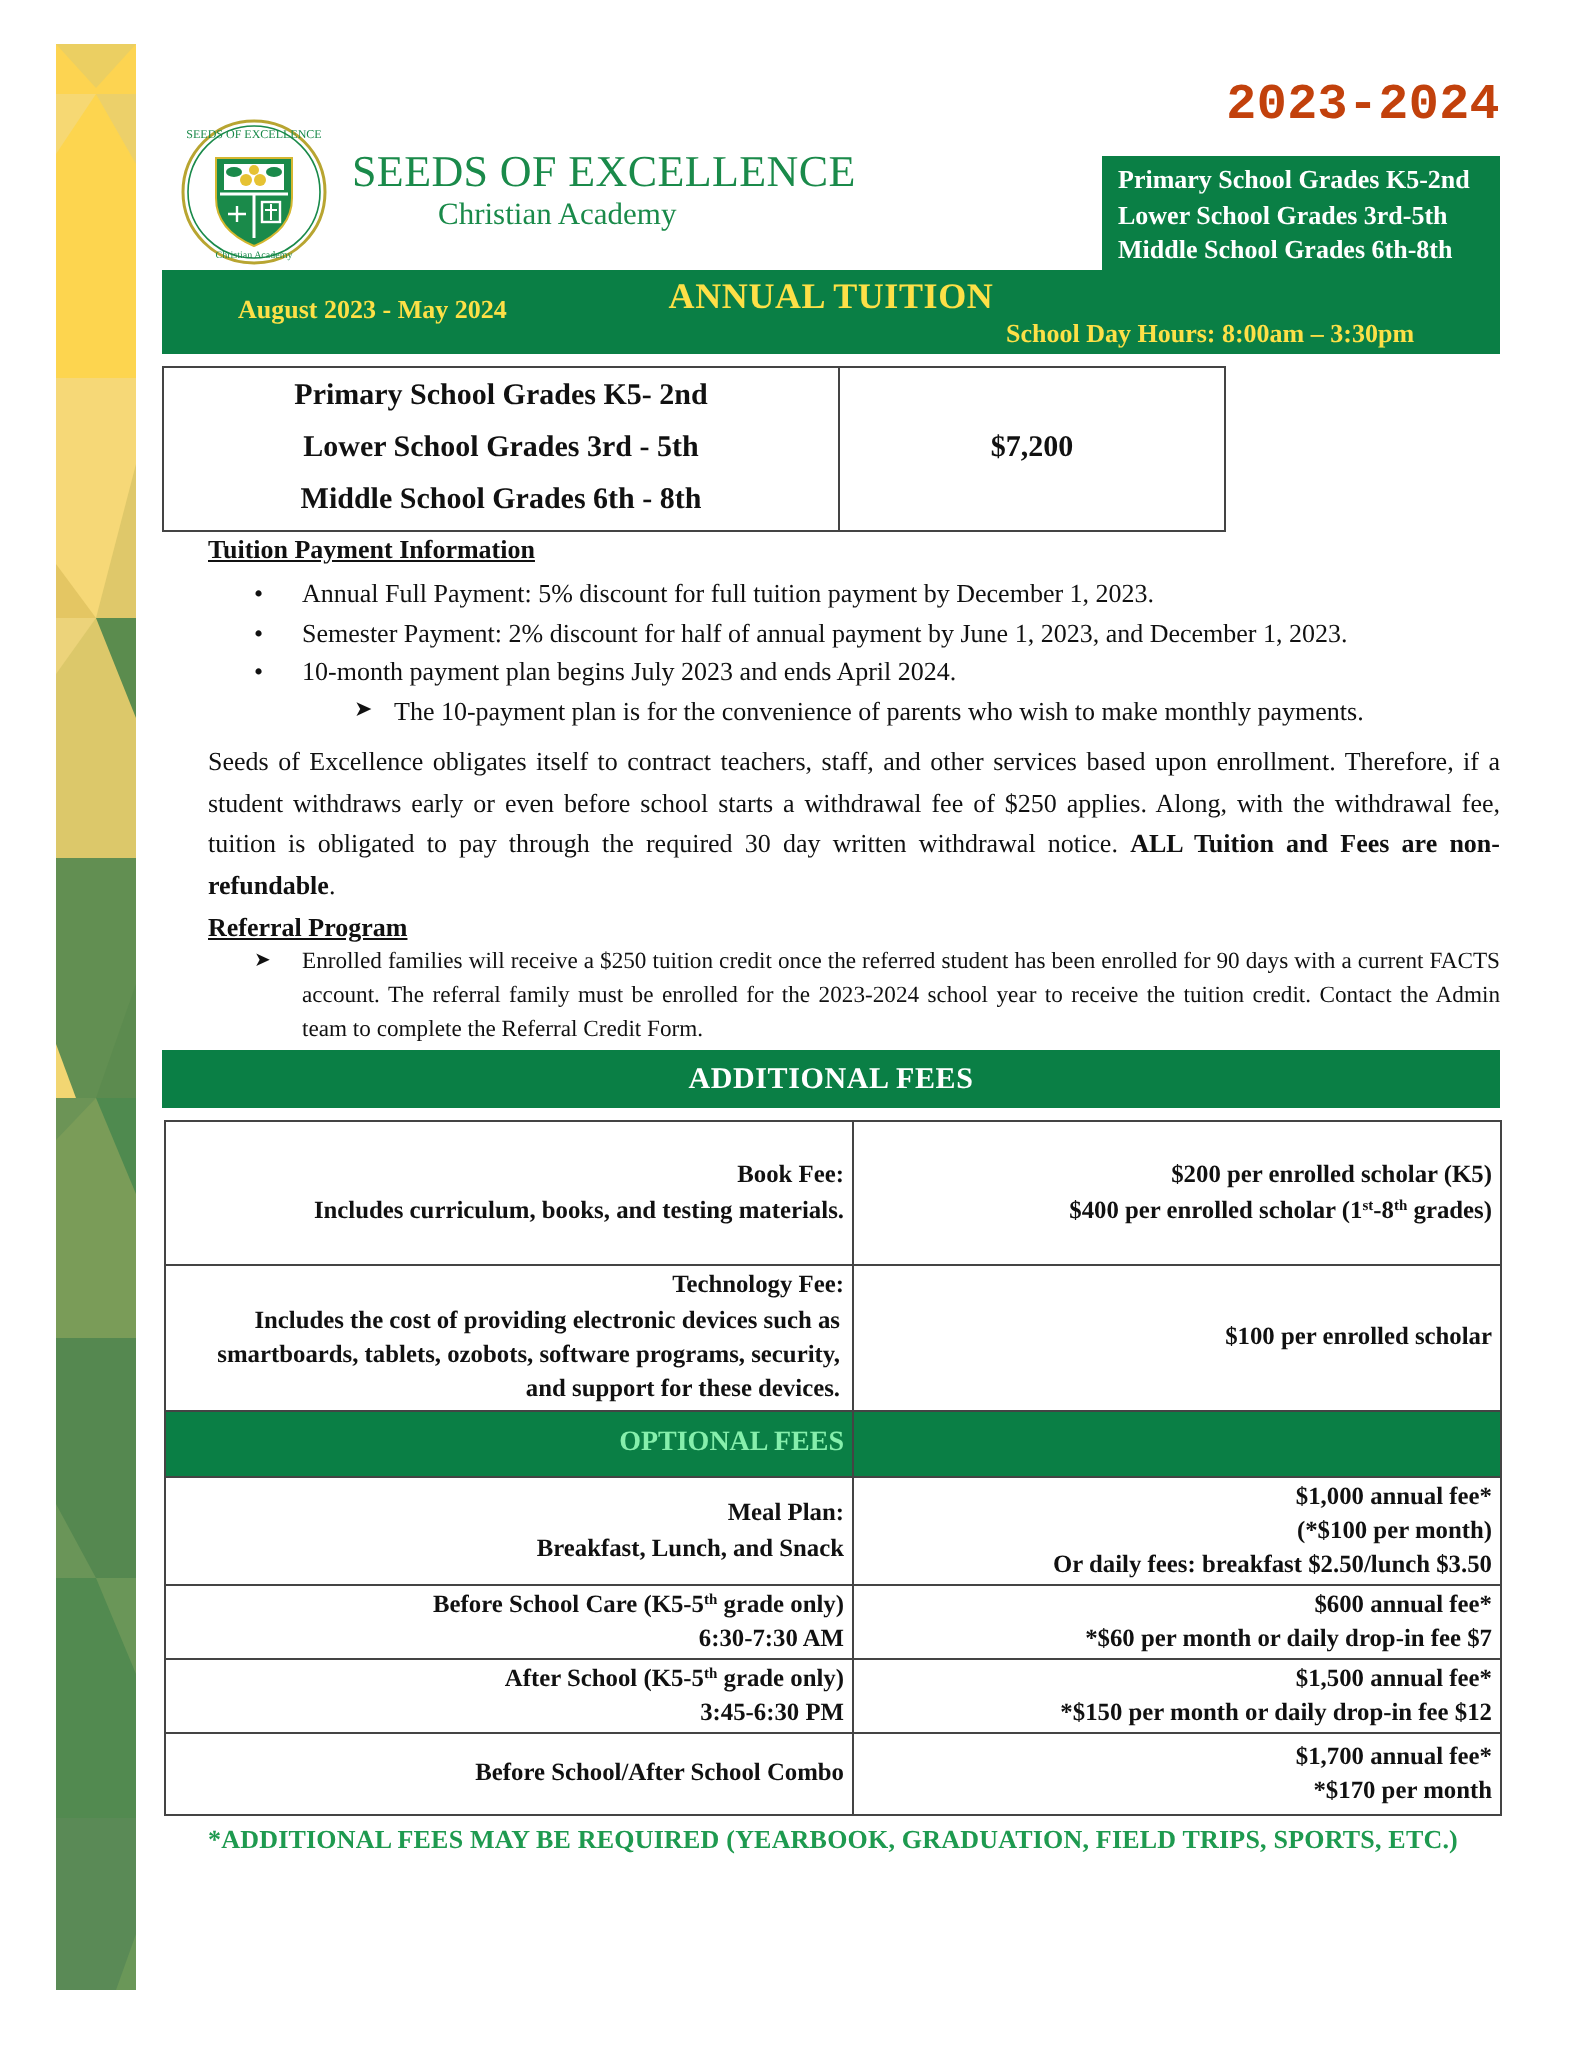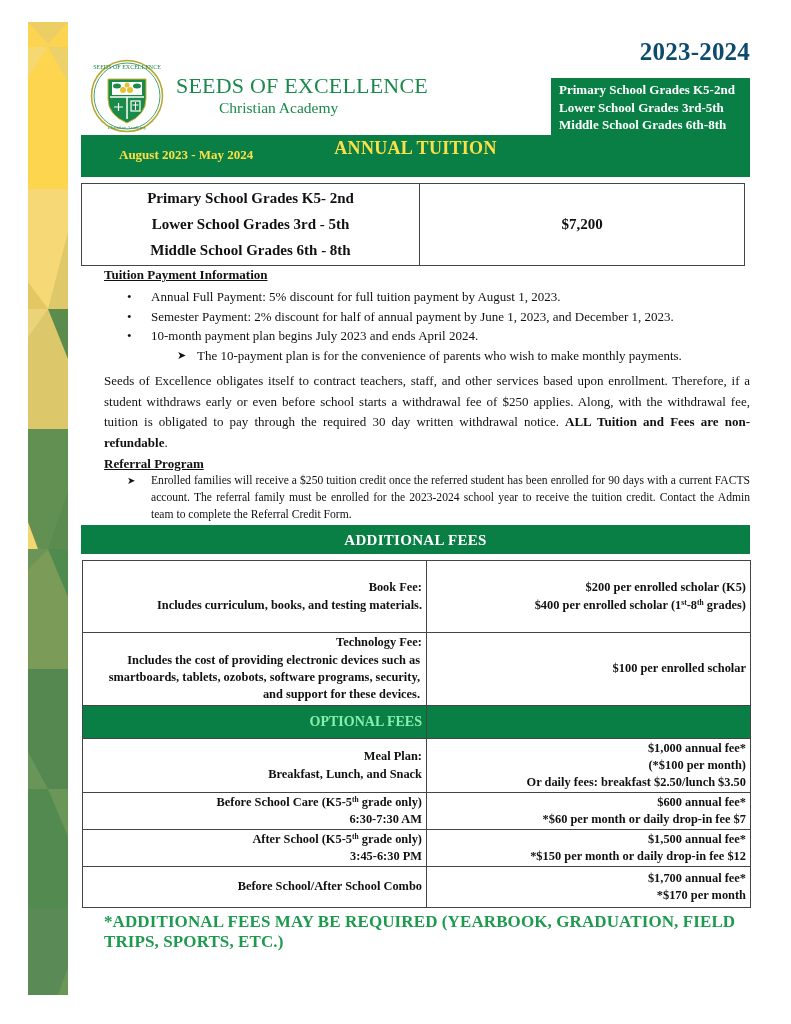--- a/index.html
+++ b/index.html
@@ -2,36 +2,36 @@
 <html><head>
 <meta charset="utf-8">
 <style>
   html, body { margin: 0; padding: 0; background: #ffffff; }
   body { width: 791px; height: 1024px; position: relative; overflow: hidden;
          font-family: "Liberation Serif", "DejaVu Serif", serif; color: #111; }
 
   
   .stripe { position: absolute; left: 28px; top: 22px; width: 40px; height: 973px; }
 
-  .year { position: absolute; right: 41px; top: 38px; font-family: Liberation Serif, serif;
-          font-weight: bold; font-size: 25px; color: #0c4a6e; letter-spacing: 0.2px; }
+  .year { position: absolute; right: 41px; top: 38px; font-family: Liberation Mono, monospace;
+          font-weight: bold; font-size: 25px; color: #c2410c; letter-spacing: 0.2px; }
 
   .logo { position: absolute; left: 90px; top: 59px; width: 74px; height: 74px; }
   .brand-name { position: absolute; left: 176px; top: 73px; font-size: 22px; color: #1a8a4a; letter-spacing: 0.2px; }
   .brand-sub { position: absolute; left: 219px; top: 99px; font-size: 15.5px; color: #1a8a4a; }
 
   .grades-box { position: absolute; left: 551px; top: 78px; width: 199px; height: 57px; background: #0a7f45;
                 color: #fff; font-weight: bold; font-size: 13px; line-height: 17.5px; padding: 3px 0 0 8px; box-sizing: border-box; }
 
   .green-band { position: absolute; left: 81px; top: 135px; width: 669px; height: 42px; background: #0a7f45; color: #fde047; }
   .band-title { position: absolute; left: 0; right: 0; top: 3px; text-align: center; font-size: 18px; font-weight: bold; letter-spacing: 0.3px; }
   .band-left { position: absolute; left: 38px; top: 12px; font-size: 13px; font-weight: bold; }
   .band-right { position: absolute; left: 422px; top: 24px; font-size: 13px; font-weight: bold; }
 
-  .tuition-table { position: absolute; left: 81px; top: 183px; width: 664px; height: 83px; border: 1.5px solid #444;
+  .tuition-table { position: absolute; left: 81px; top: 183px; width: 532px; height: 83px; border: 1.5px solid #444;
                    box-sizing: border-box; display: flex; }
   .tt-left { width: 337px; border-right: 1.5px solid #444; display: flex; flex-direction: column; justify-content: space-around;
              align-items: center; font-weight: bold; font-size: 15px; padding: 2px 0; }
   .tt-right { flex: 1; display: flex; align-items: center; justify-content: center; font-weight: bold; font-size: 15px; }
 
   .section-head { position: absolute; left: 104px; font-size: 13px; font-weight: bold; text-decoration: underline; }
   .bullets { position: absolute; left: 104px; top: 287px; width: 650px; font-size: 13px; line-height: 19.5px; }
   .bullet-row { position: relative; padding-left: 47px; }
   .bullet-row .dot { position: absolute; left: 23px; top: 0; }
   .sub-row { position: relative; padding-left: 93px; }
@@ -46,21 +46,21 @@
 
   .add-band { position: absolute; left: 81px; top: 525px; width: 669px; height: 29px; background: #0a7f45; color: #ffffff;
               text-align: center; font-size: 15px; font-weight: bold; line-height: 30px; letter-spacing: 0.3px; }
 
   .fees { position: absolute; left: 82px; top: 560px; width: 669px; border-collapse: collapse; font-size: 12.4px; font-weight: bold; }
   .fees td { border: 1.4px solid #444; text-align: right; vertical-align: middle; padding: 0 4px; line-height: 17.3px; }
   .fees td.l { width: 335px; }
   .fees tr.green td { background: #0a7f45; color: #86efac; font-size: 14px; height: 32px; }
   .fees sup { font-size: 7.5px; vertical-align: 4px; line-height: 0; }
 
-  .footnote { position: absolute; left: 104px; top: 912px; font-size: 17px; font-weight: bold; color: #1e9a4f; letter-spacing: 0.1px; }
+  .footnote { position: absolute; left: 104px; top: 912px; font-size: 13px; font-weight: bold; color: #1e9a4f; letter-spacing: 0.1px; }
 </style>
 </head>
 <body>
 
 <svg class="stripe" viewBox="0 0 40 973" preserveAspectRatio="none">
   <rect x="0" y="0" width="40" height="25" fill="#fdd451"></rect>
   <polygon points="0,0 40,0 20,22" fill="#ebcf62"></polygon>
   <rect x="0" y="25" width="40" height="142" fill="#fdd54f"></rect>
   <polygon points="20,25 40,25 40,60" fill="#ecd06a"></polygon>
   <polygon points="0,25 20,25 0,55" fill="#f6d873"></polygon>
@@ -111,36 +111,37 @@
 
 <div class="grades-box">
   <div>Primary School Grades K5-2nd</div>
   <div>Lower School Grades 3rd-5th</div>
   <div>Middle School Grades 6th-8th</div>
 </div>
 
 <div class="green-band">
   <div class="band-title">ANNUAL TUITION</div>
   <div class="band-left">August 2023 - May 2024</div>
+  <div class="band-right">School Day Hours: 8:00am – 3:30pm</div>
 </div>
 
 <div class="tuition-table">
   <div class="tt-left">
     <div>Primary School Grades K5- 2nd</div>
     <div>Lower School Grades 3rd - 5th</div>
     <div>Middle School Grades 6th - 8th</div>
   </div>
   <div class="tt-right">$7,200</div>
 </div>
 
 <div class="section-head" style="top:267px;">Tuition Payment Information</div>
 <div class="bullets">
   <div class="bullet-row">
     <span class="dot">•</span>
-    <span>Annual Full Payment: 5% discount for full tuition payment by August 1, 2023.</span>
+    <span>Annual Full Payment: 5% discount for full tuition payment by December 1, 2023.</span>
   </div>
   <div class="bullet-row">
     <span class="dot">•</span>
     <span>Semester Payment: 2% discount for half of annual payment by June 1, 2023, and December 1, 2023.</span>
   </div>
   <div class="bullet-row">
     <span class="dot">•</span>
     <span>10-month payment plan begins July 2023 and ends April 2024.</span>
   </div>
   <div class="sub-row">

